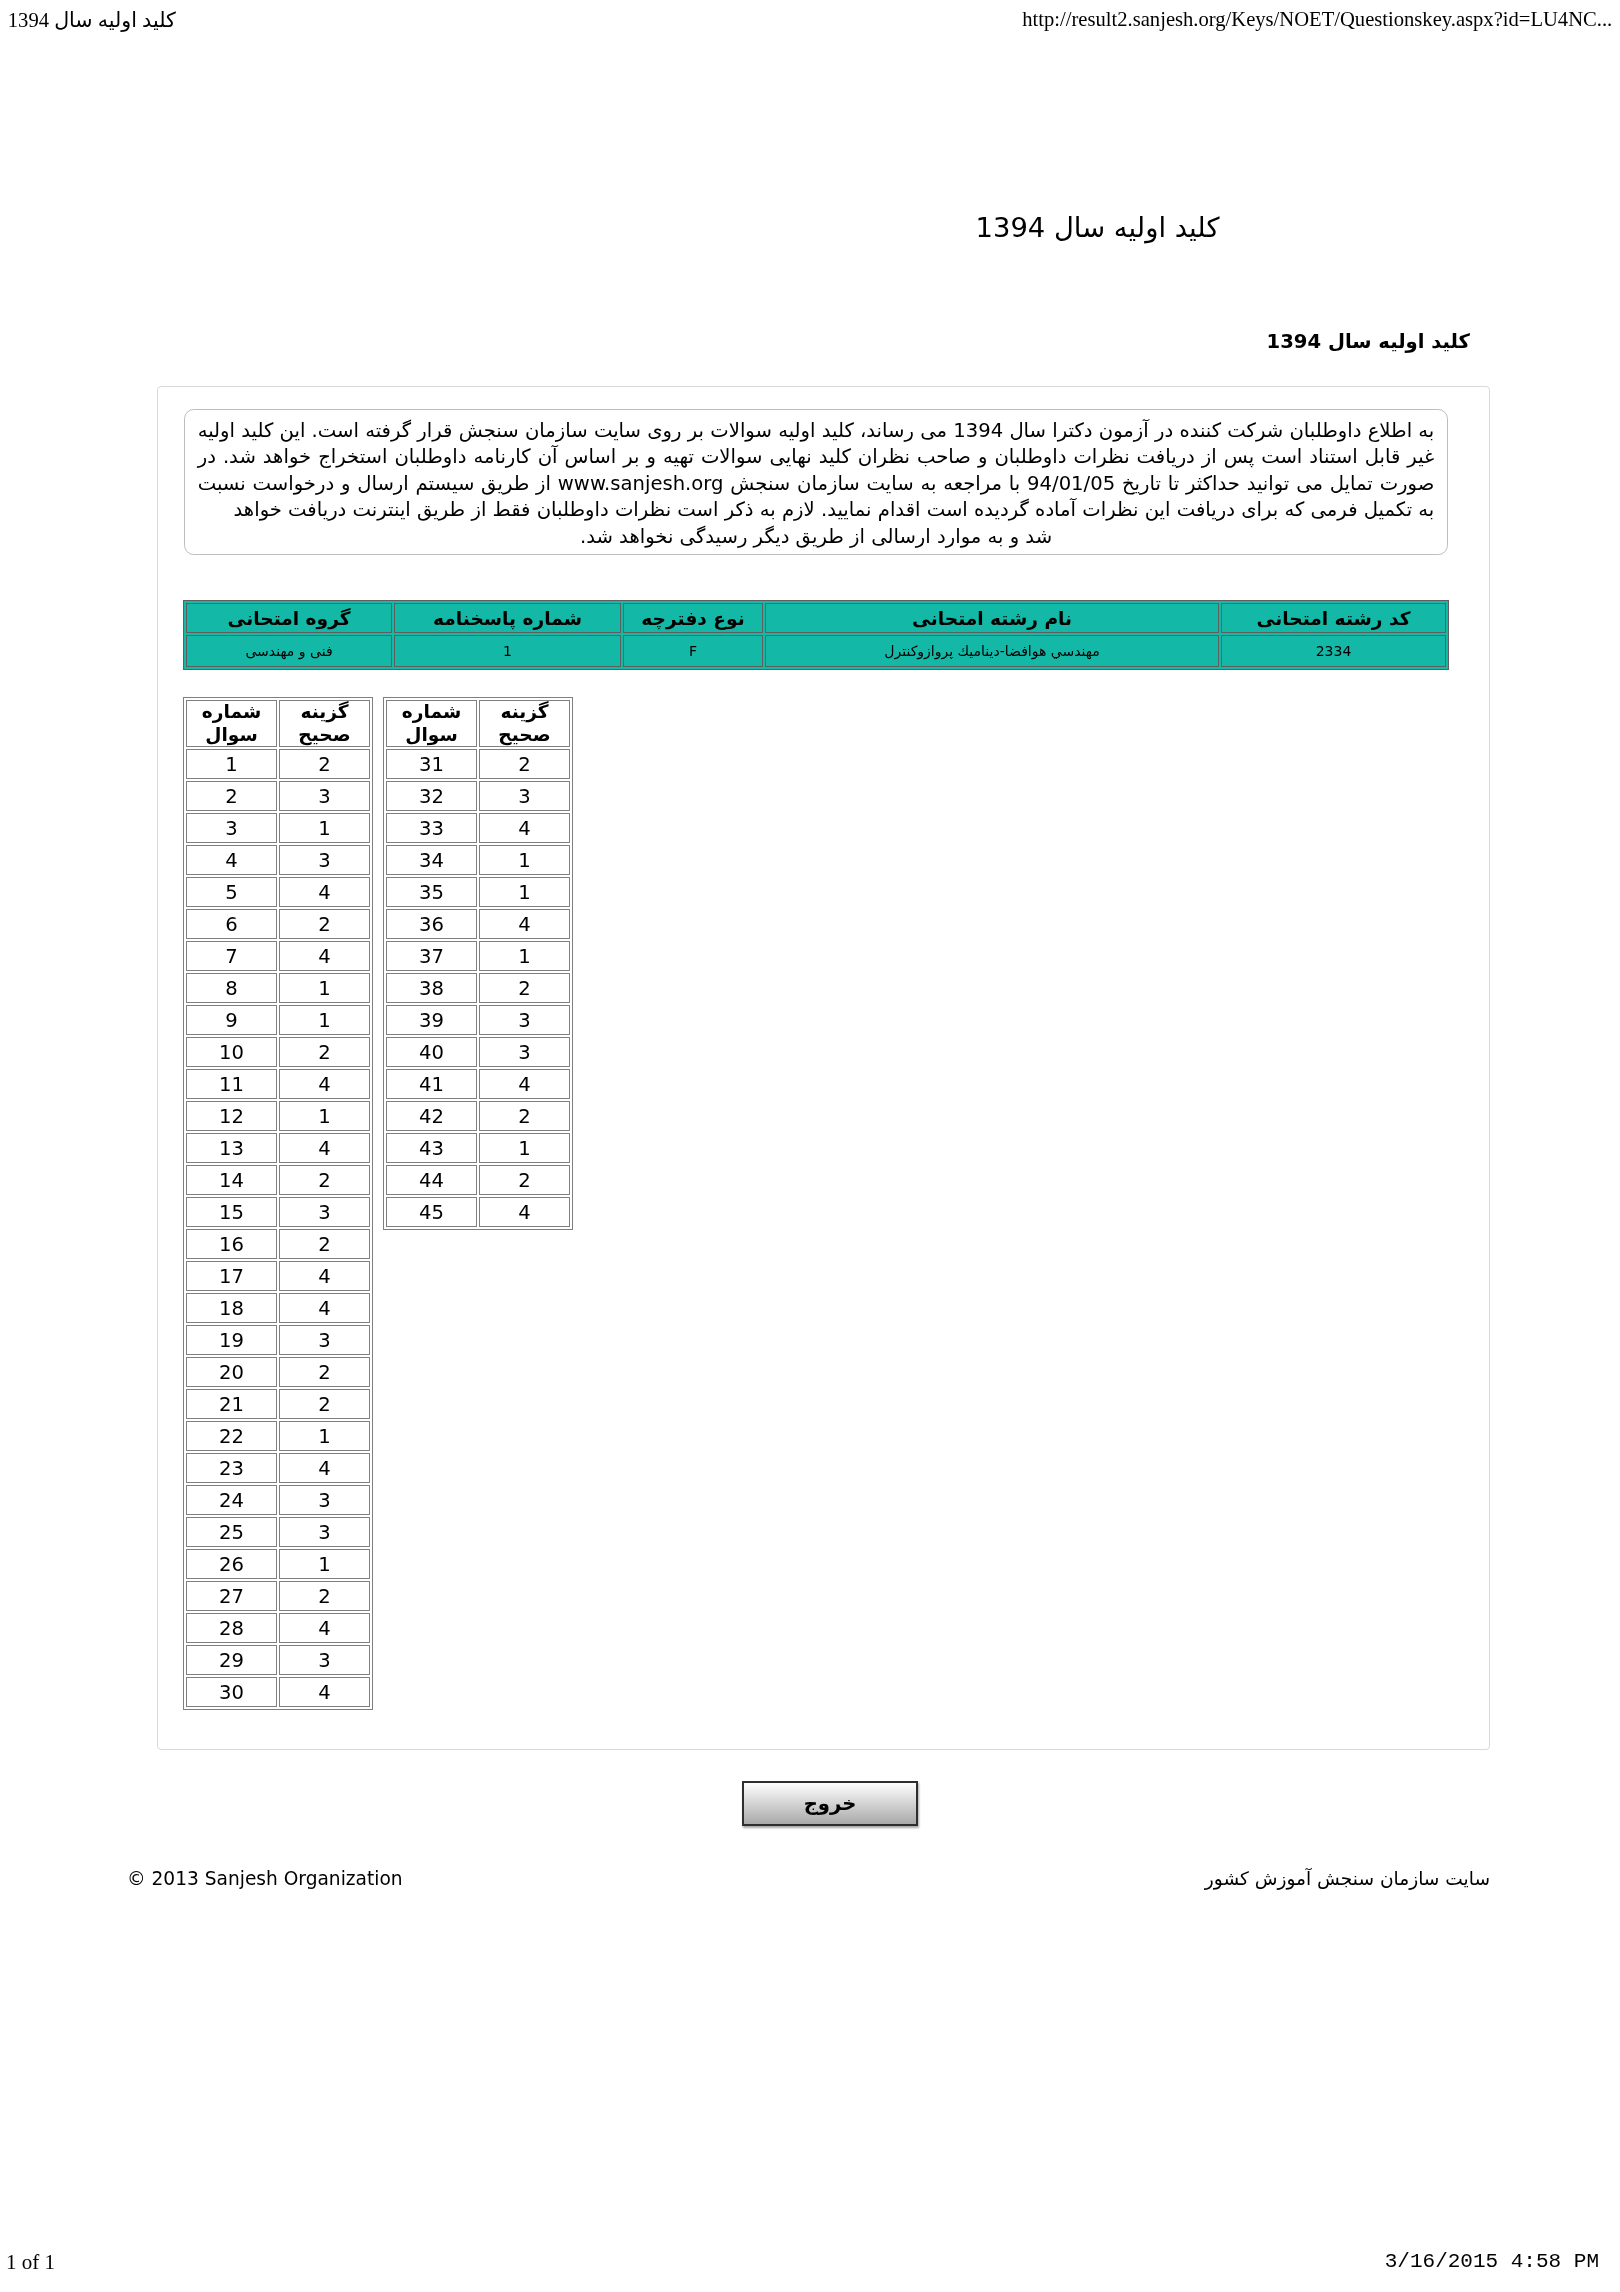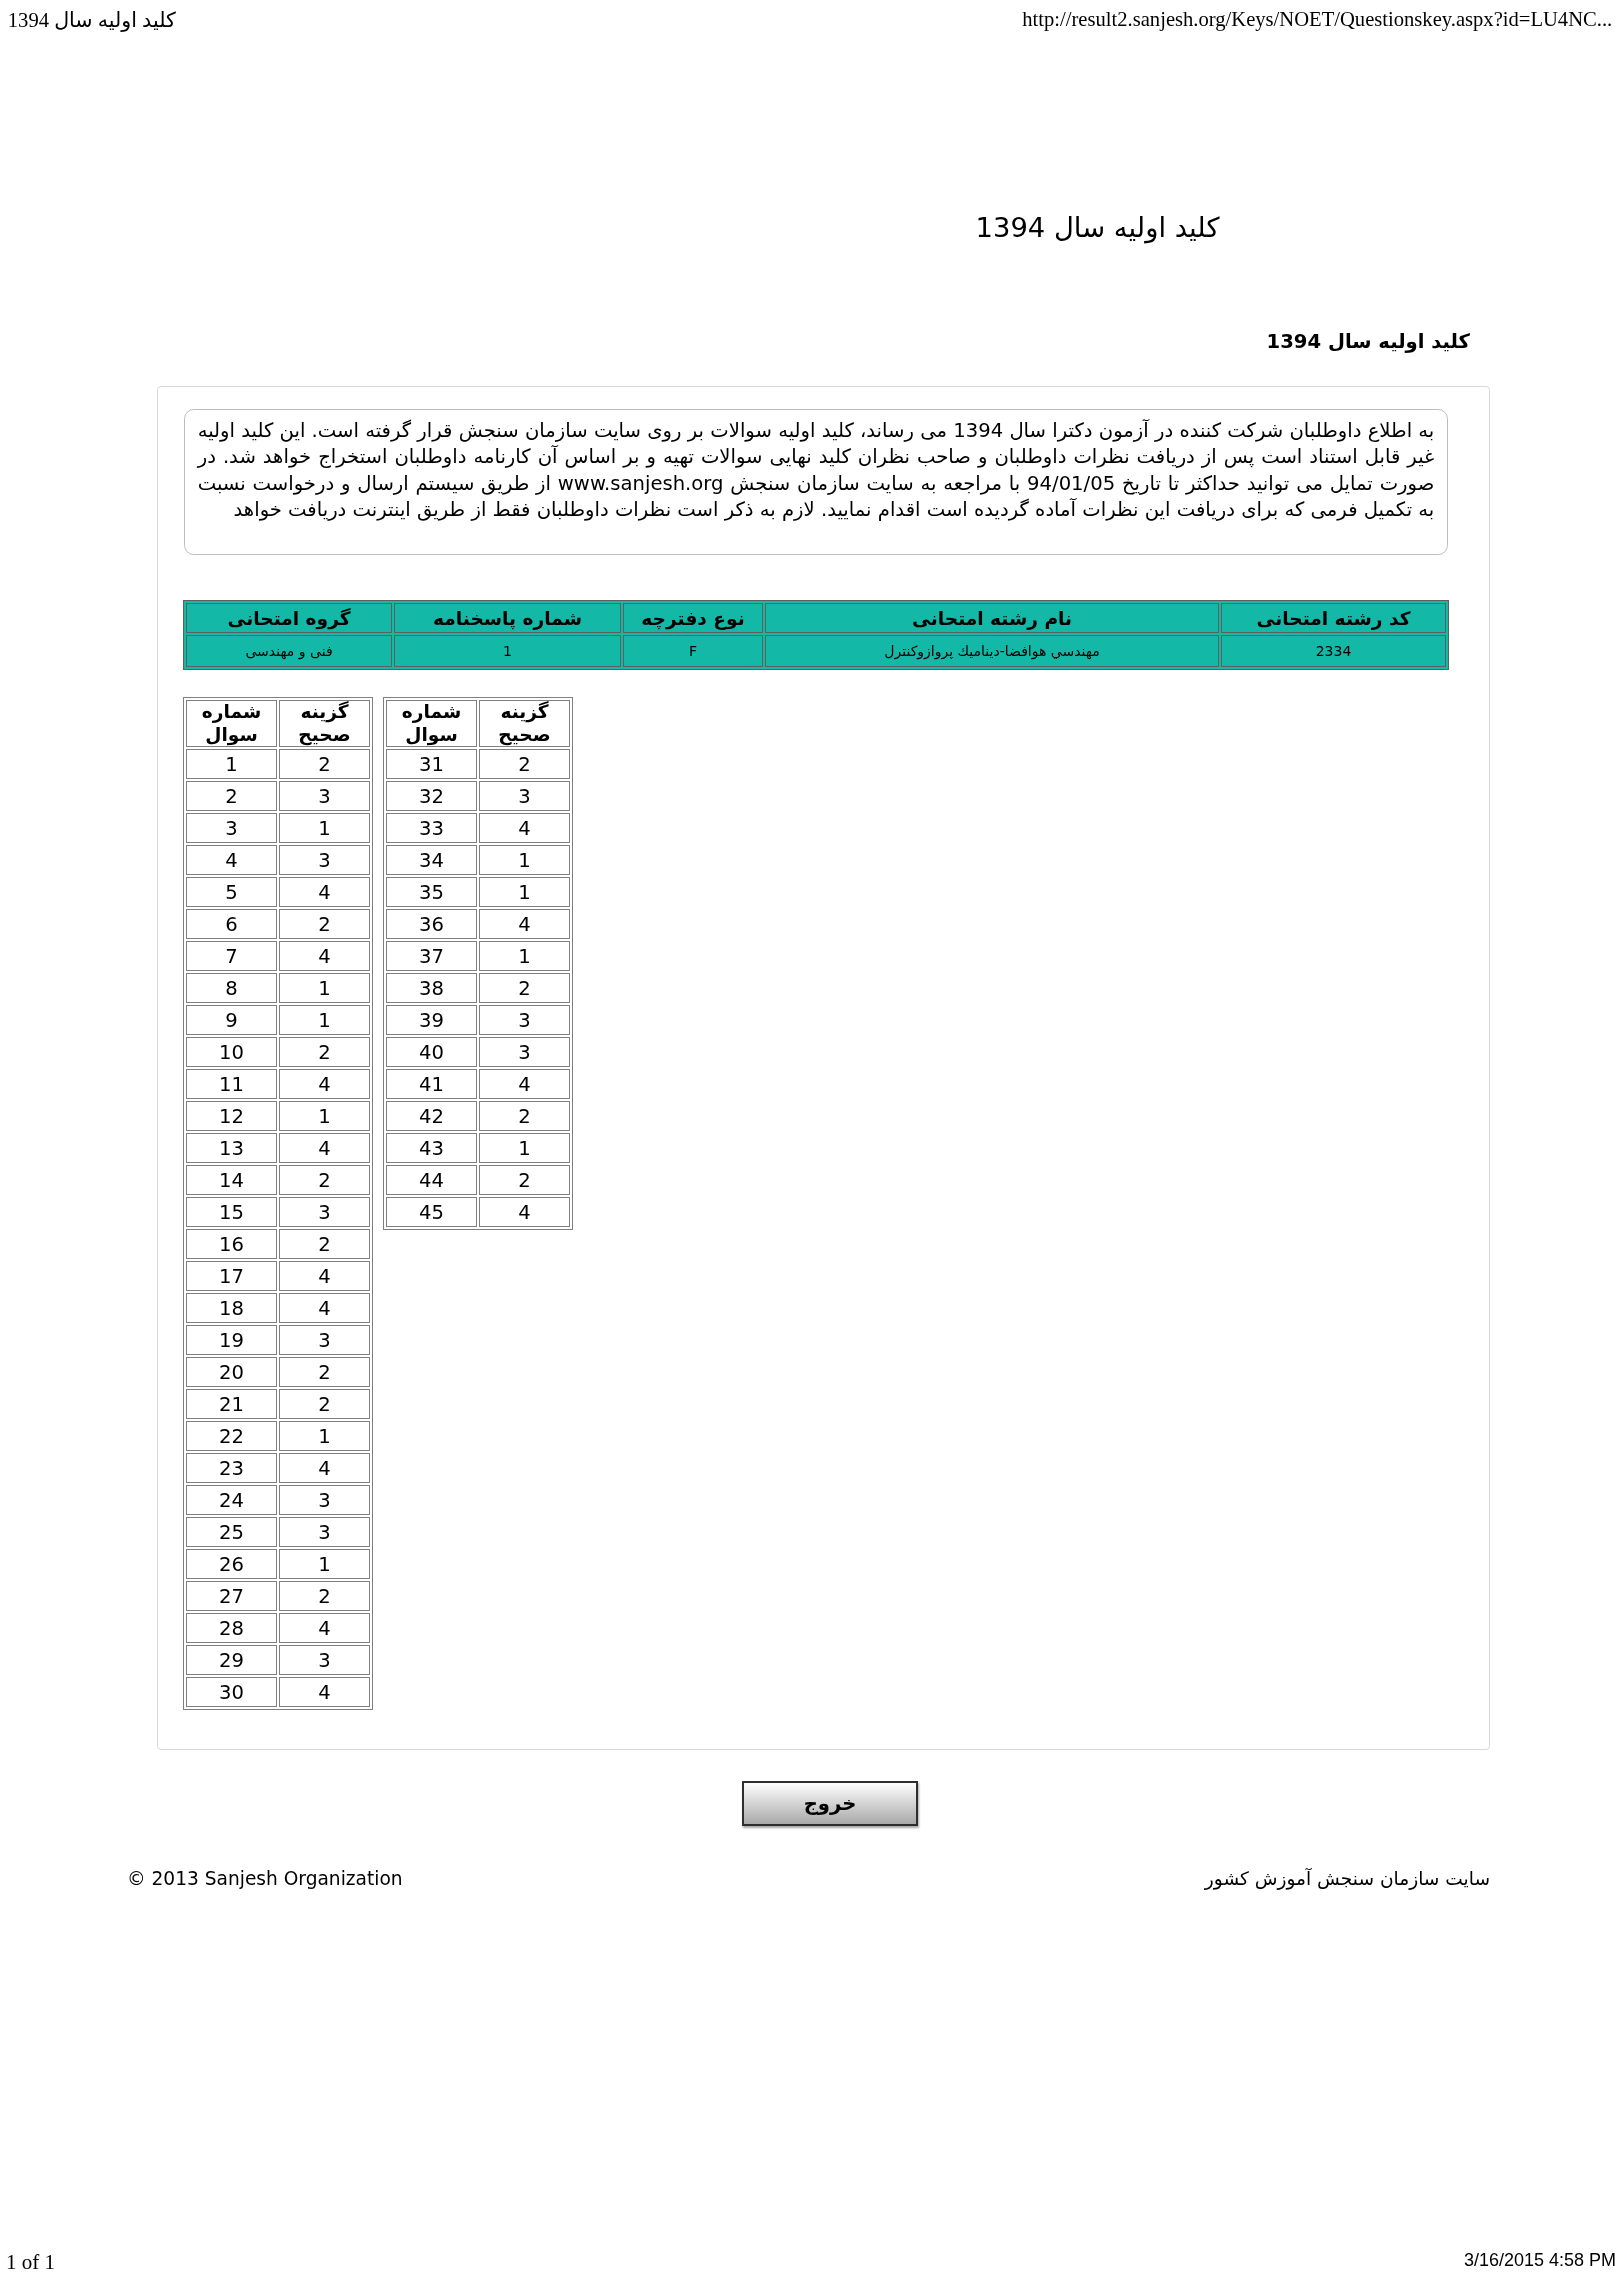--- a/index.html
+++ b/index.html
@@ -14,22 +14,22 @@
   }
   .print-header-right {
     position:absolute; top:7.8px; right:7.8px;
     font-family:"Liberation Serif","DejaVu Sans",serif; font-size:20.6px;
   }
   .print-footer-left {
     position:absolute; top:2250px; left:5.9px;
     font-family:"Liberation Serif","DejaVu Sans",serif; font-size:21px;
   }
   .print-footer-right {
-    position:absolute; top:2250px; right:4px;
-    font-family:Liberation Sans, sans-serif; font-size:18px;
+    position:absolute; top:2250px; right:21px;
+    font-family:Liberation Mono, monospace; font-size:21px;
   }
   
   .doc-title {
     position:absolute; top:212px; left:836px; width:523px;
     text-align:center; font-size:27.4px;
   }
   .section-title {
     position:absolute; top:330px; right:150px;
     font-size:19.6px; font-weight:bold;
   }
@@ -95,20 +95,21 @@
   <div class="print-header-right">http://result2.sanjesh.org/Keys/NOET/Questionskey.aspx?id=LU4NC...</div>
 
   <div class="doc-title" dir="rtl">کلید اولیه سال 1394</div>
 
   <div class="section-title" dir="rtl">کلید اولیه سال 1394</div>
 
   <div class="content-box"></div>
 
   <div class="notice-box" dir="rtl">
     <span>به اطلاع داوطلبان شرکت کننده در آزمون دکترا سال 1394 می رساند، کلید اولیه سوالات بر روی سایت سازمان سنجش قرار گرفته است. این کلید اولیه غیر قابل استناد است پس از دریافت نظرات داوطلبان و صاحب نظران کلید نهایی سوالات تهیه و بر اساس آن کارنامه داوطلبان استخراج خواهد شد. در صورت تمایل می توانید حداکثر تا تاریخ 94/01/05 با مراجعه به سایت سازمان سنجش www.sanjesh.org از طریق سیستم ارسال و درخواست نسبت به تکمیل فرمی که برای دریافت این نظرات آماده گردیده است اقدام نمایید. لازم به ذکر است نظرات داوطلبان فقط از طریق اینترنت دریافت خواهد</span>
+    <div class="notice-last">شد و به موارد ارسالی از طریق دیگر رسیدگی نخواهد شد.</div>
   </div>
 
   <table class="info-table">
     <colgroup>
       <col style="width:206px">
         <col style="width:227px">
         <col style="width:140px">
       <col style="width:454px">
         <col style="width:225px">
     </colgroup>

